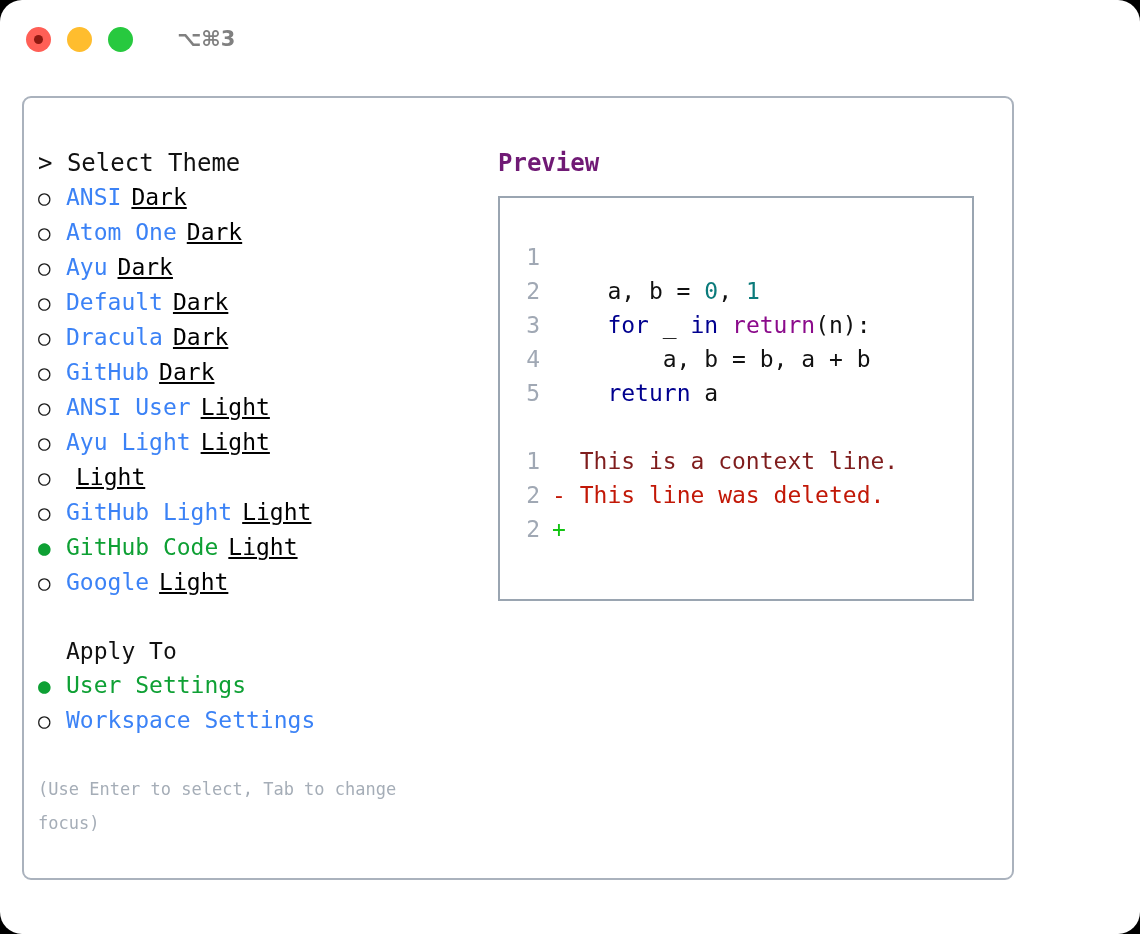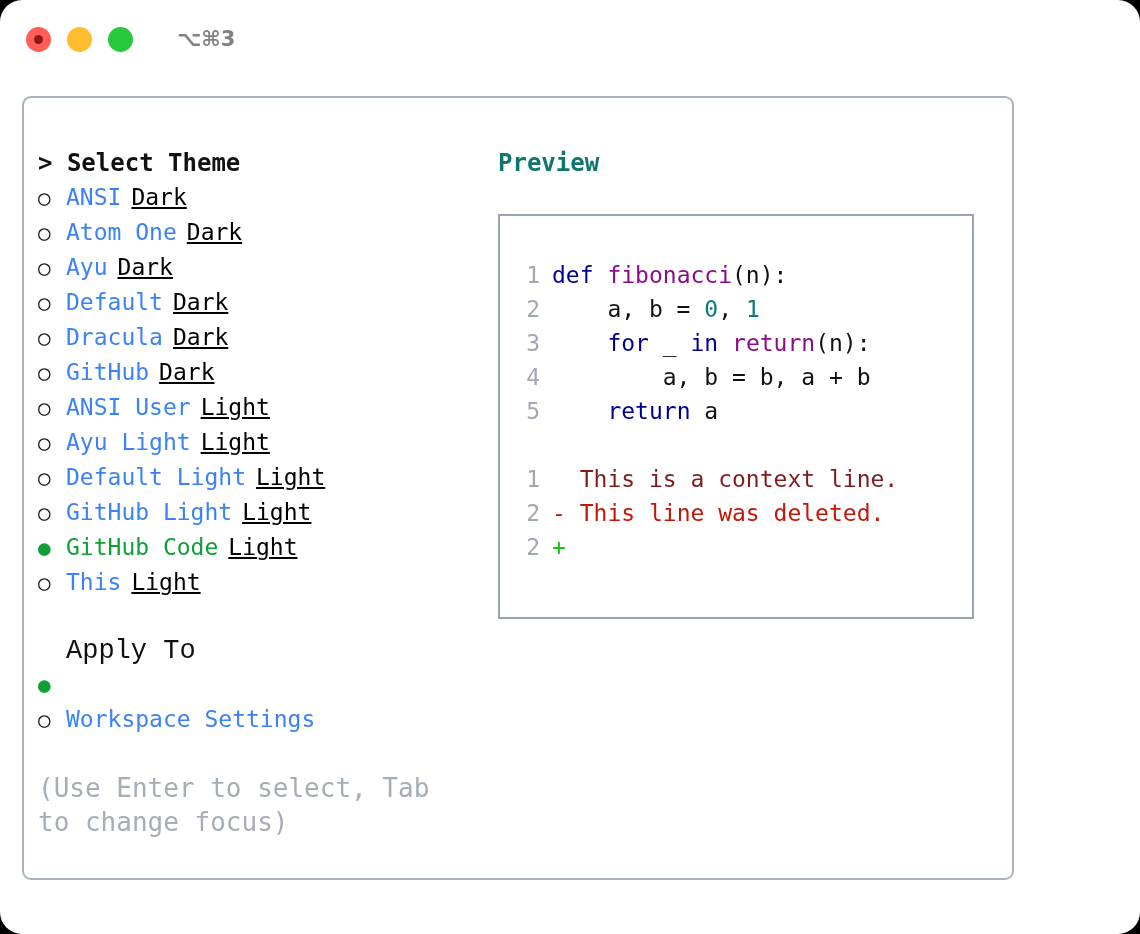--- a/index.html
+++ b/index.html
@@ -77,21 +77,21 @@
     width: 100%; height: 100%;
     display: flex;
   }
 
   .col-left  { width: 462px; padding: 48px 0 0 14px; }
   .col-right { flex: 1; padding: 48px 0 0 12px; }
 
   
   .section-head {
     font-size: 24px;
-    font-weight: bold;
+    font-weight: normal;
     color: #111111;
     line-height: 34px;
     white-space: pre;
   }
 
   .opt-row {
     display: flex;
     align-items: baseline;
     line-height: 34px;
     font-size: 23px;
@@ -108,44 +108,43 @@
   .marker.selected { color: #0ea034; }
 
   .opt-name { color: #3b82f6; }
   .opt-name.selected { color: #0ea034; }
 
   .opt-variant { color: #000000; margin-left: 10px; text-decoration: underline; }
 
   .spacer-row { height: 34px; }
 
   .subsection-head {
-    font-size: 27px;
+    font-size: 23px;
     color: #111111;
     line-height: 34px;
     padding-left: 28px;
     white-space: pre;
-    font-family: Liberation Mono, monospace;
   }
 
   .hint {
     margin-top: 34px;
-    font-size: 26px;
+    font-size: 17px;
     line-height: 34px;
     color: #a5adb7;
     width: 412px;
     white-space: pre-wrap;
   }
 
   
   .preview-head {
     font-size: 24px;
     font-weight: bold;
-    color: #0f766e;
-    line-height: 34px;
-    margin-bottom: 34px;
+    color: #701a75;
+    line-height: 34px;
+    margin-bottom: 16px;
     white-space: pre;
   }
 
   .preview-box {
     width: 476px;
     height: 405px;
     border: 2px solid #9aa5b1;
     background: #ffffff;
     padding: 42px 0 0 18px;
   }
@@ -198,45 +197,45 @@
 
         <div id="theme-list">
             <div class="opt-row"><span class="marker">○</span><span class="opt-name">ANSI</span><span class="opt-variant">Dark</span></div>
             <div class="opt-row"><span class="marker">○</span><span class="opt-name">Atom One</span><span class="opt-variant">Dark</span></div>
             <div class="opt-row"><span class="marker">○</span><span class="opt-name">Ayu</span><span class="opt-variant">Dark</span></div>
             <div class="opt-row"><span class="marker">○</span><span class="opt-name">Default</span><span class="opt-variant">Dark</span></div>
             <div class="opt-row"><span class="marker">○</span><span class="opt-name">Dracula</span><span class="opt-variant">Dark</span></div>
             <div class="opt-row"><span class="marker">○</span><span class="opt-name">GitHub</span><span class="opt-variant">Dark</span></div>
             <div class="opt-row"><span class="marker">○</span><span class="opt-name">ANSI User</span><span class="opt-variant">Light</span></div>
             <div class="opt-row"><span class="marker">○</span><span class="opt-name">Ayu Light</span><span class="opt-variant">Light</span></div>
-            <div class="opt-row"><span class="marker">○</span><span class="opt-name">Default Light</span><span class="opt-variant">Light</span></div>
+            <div class="opt-row"><span class="marker">○</span><span class="opt-variant">Light</span></div>
             <div class="opt-row"><span class="marker">○</span><span class="opt-name">GitHub Light</span><span class="opt-variant">Light</span></div>
             <div class="opt-row"><span class="marker selected">●</span><span class="opt-name selected">GitHub Code</span><span class="opt-variant">Light</span></div>
-            <div class="opt-row"><span class="marker">○</span><span class="opt-name">This</span><span class="opt-variant">Light</span></div>
+            <div class="opt-row"><span class="marker">○</span><span class="opt-name">Google</span><span class="opt-variant">Light</span></div>
           </div>
 
         <div class="spacer-row"></div>
 
         <div class="subsection-head">Apply To</div>
 
         <div id="apply-to-list">
-            <div class="opt-row"><span class="marker selected">●</span></div>
+            <div class="opt-row"><span class="marker selected">●</span><span class="opt-name selected">User Settings</span></div>
             <div class="opt-row"><span class="marker">○</span><span class="opt-name">Workspace Settings</span></div>
           </div>
 
         <div class="hint">(Use Enter to select, Tab to change focus)</div>
       </div>
 
       <div class="col-right">
 
         <div class="preview-head">Preview</div>
 
         <div class="preview-box">
           <div id="code-sample">
-              <div class="code-line"><span class="ln">1</span><span><span class="tok-kw">def </span><span class="tok-fn">fibonacci</span><span class="tok-pl">(n):</span></span></div>
+              <div class="code-line"><span class="ln">1</span></div>
               <div class="code-line"><span class="ln">2</span><span><span class="tok-pl">    a, b = </span><span class="tok-num">0</span><span class="tok-pl">, </span><span class="tok-num">1</span></span></div>
               <div class="code-line"><span class="ln">3</span><span><span class="tok-pl">    </span><span class="tok-kw">for</span><span class="tok-pl"> _ </span><span class="tok-kw">in</span><span class="tok-pl"> </span><span class="tok-fn">return</span><span class="tok-pl">(n):</span></span></div>
               <div class="code-line"><span class="ln">4</span><span><span class="tok-pl">        a, b = b, a + b</span></span></div>
               <div class="code-line"><span class="ln">5</span><span><span class="tok-pl">    </span><span class="tok-kw">return</span><span class="tok-pl"> a</span></span></div>
             </div>
           <div class="gap-line"></div>
           <div id="diff-sample">
               <div class="code-line"><span class="ln">1</span><span class="tok-ctx"> </span><span class="tok-ctx"> This is a context line.</span></div>
               <div class="code-line"><span class="ln">2</span><span class="tok-del">-</span><span class="tok-del"> This line was deleted.</span></div>
               <div class="code-line"><span class="ln">2</span><span class="tok-add">+</span></div>

